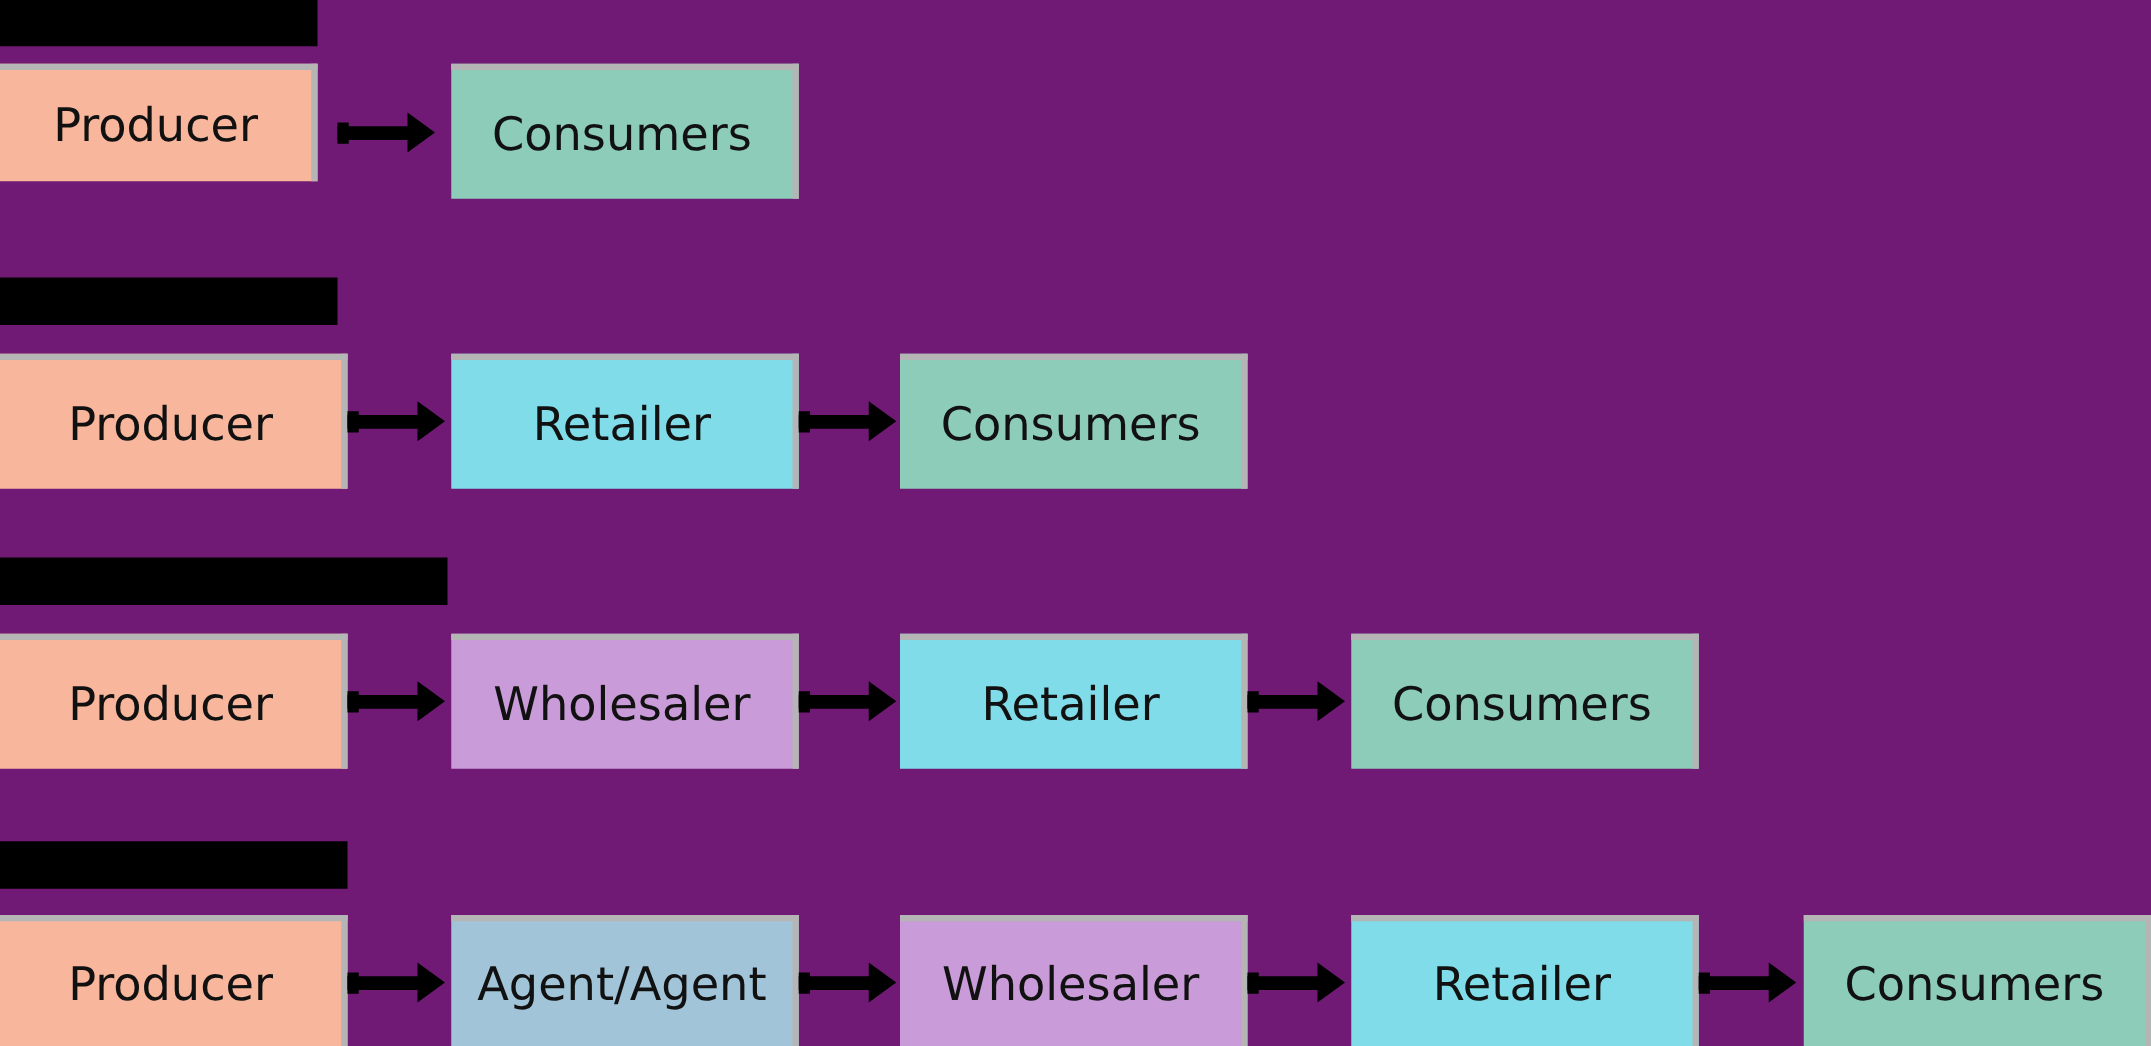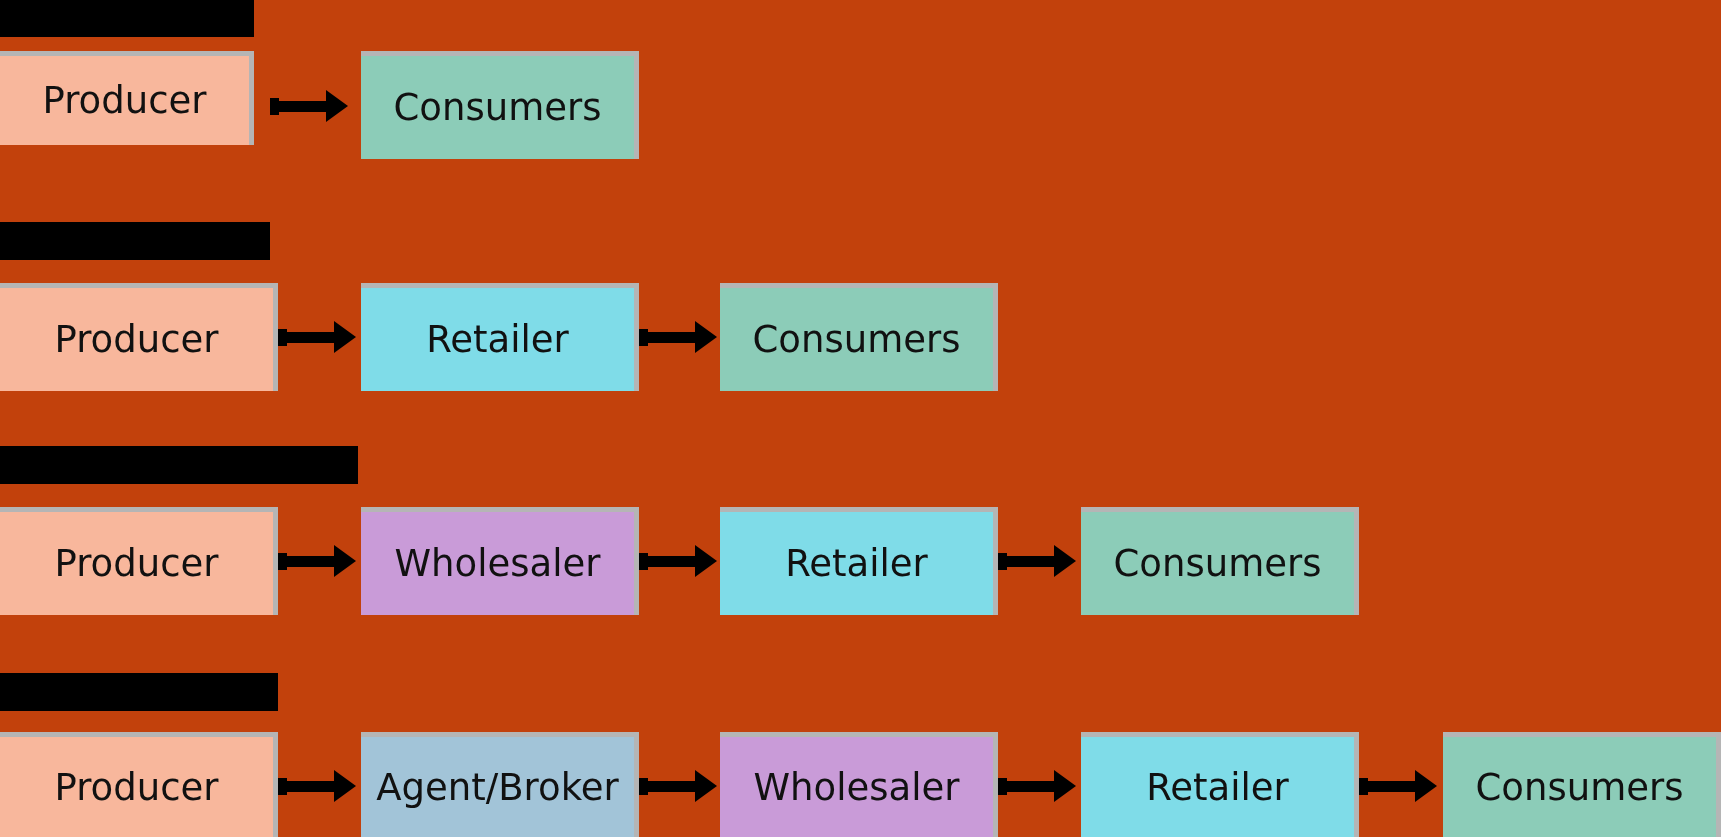--- a/index.html
+++ b/index.html
@@ -77,21 +77,21 @@
     background: #000000;
     width: 9px;
     height: 17px;
     top: -8px;
     left: 0;
   }
 </style>
 </head>
 <body>
 
-<div id="diagram" style="background: #c2410c;">
+<div id="diagram" style="background: #701a75;">
     <div class="channel-row">
       <div class="channel-title" style="left: 0px; top: 0px; width: 254px; height: 37px;"></div>
       <div class="node-box" style="left: 0px; top: 51px; width: 254px; height: 94px; background: rgb(248, 183, 156);">
         <span>Producer</span>
       </div>
       <div class="node-box" style="left: 361px; top: 51px; width: 278px; height: 108px; background: rgb(140, 204, 184);">
         <span>Consumers</span>
       </div>
       <div class="arrow" style="left: 270px; top: 106px; width: 78px;">
         <span class="tail"></span>
@@ -150,21 +150,21 @@
         <span class="shaft" style="left: 0px; width: 58px;"></span>
         <span class="head" style="left: 56px;"></span>
       </div>
     </div>
     <div class="channel-row">
       <div class="channel-title" style="left: 0px; top: 673px; width: 278px; height: 38px;"></div>
       <div class="node-box" style="left: 0px; top: 732px; width: 278px; height: 105px; background: rgb(248, 183, 156);">
         <span>Producer</span>
       </div>
       <div class="node-box" style="left: 361px; top: 732px; width: 278px; height: 105px; background: rgb(162, 196, 216);">
-        <span>Agent/Broker</span>
+        <span>Agent/Agent</span>
       </div>
       <div class="node-box" style="left: 720px; top: 732px; width: 278px; height: 105px; background: rgb(201, 155, 216);">
         <span>Wholesaler</span>
       </div>
       <div class="node-box" style="left: 1081px; top: 732px; width: 278px; height: 105px; background: rgb(127, 220, 232);">
         <span>Retailer</span>
       </div>
       <div class="node-box" style="left: 1443px; top: 732px; width: 278px; height: 105px; background: rgb(140, 204, 184);">
         <span>Consumers</span>
       </div>

